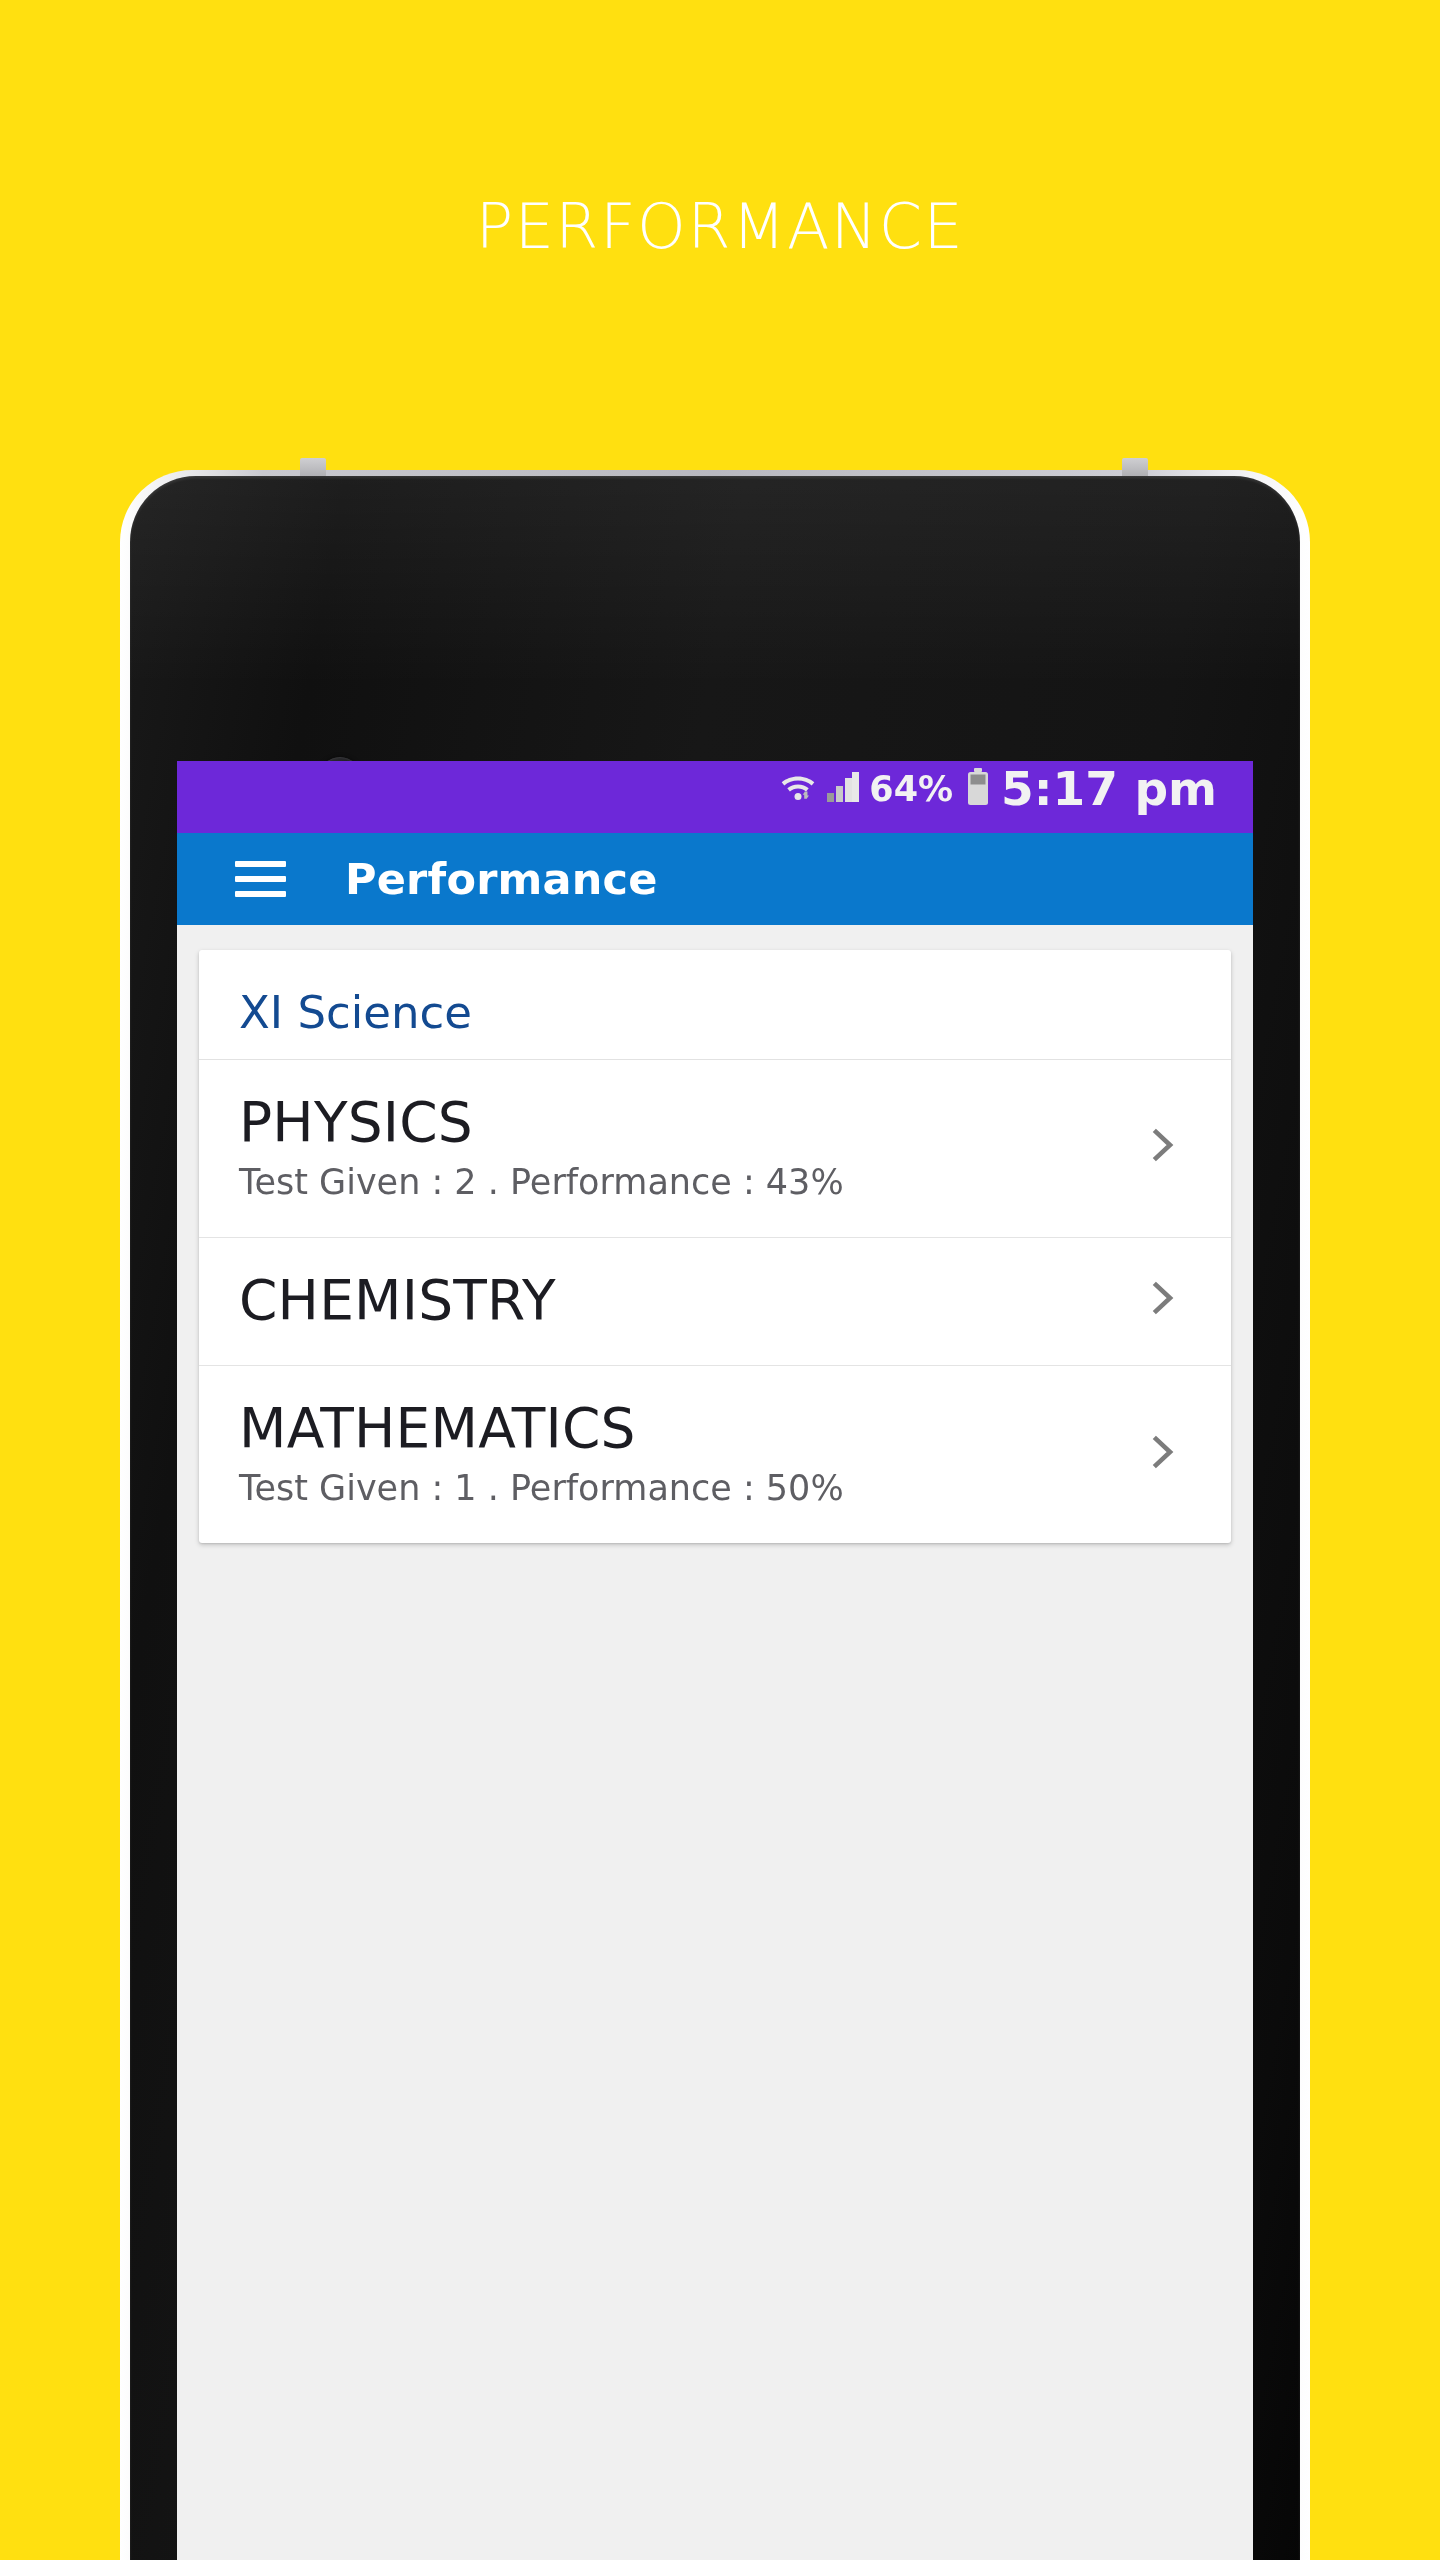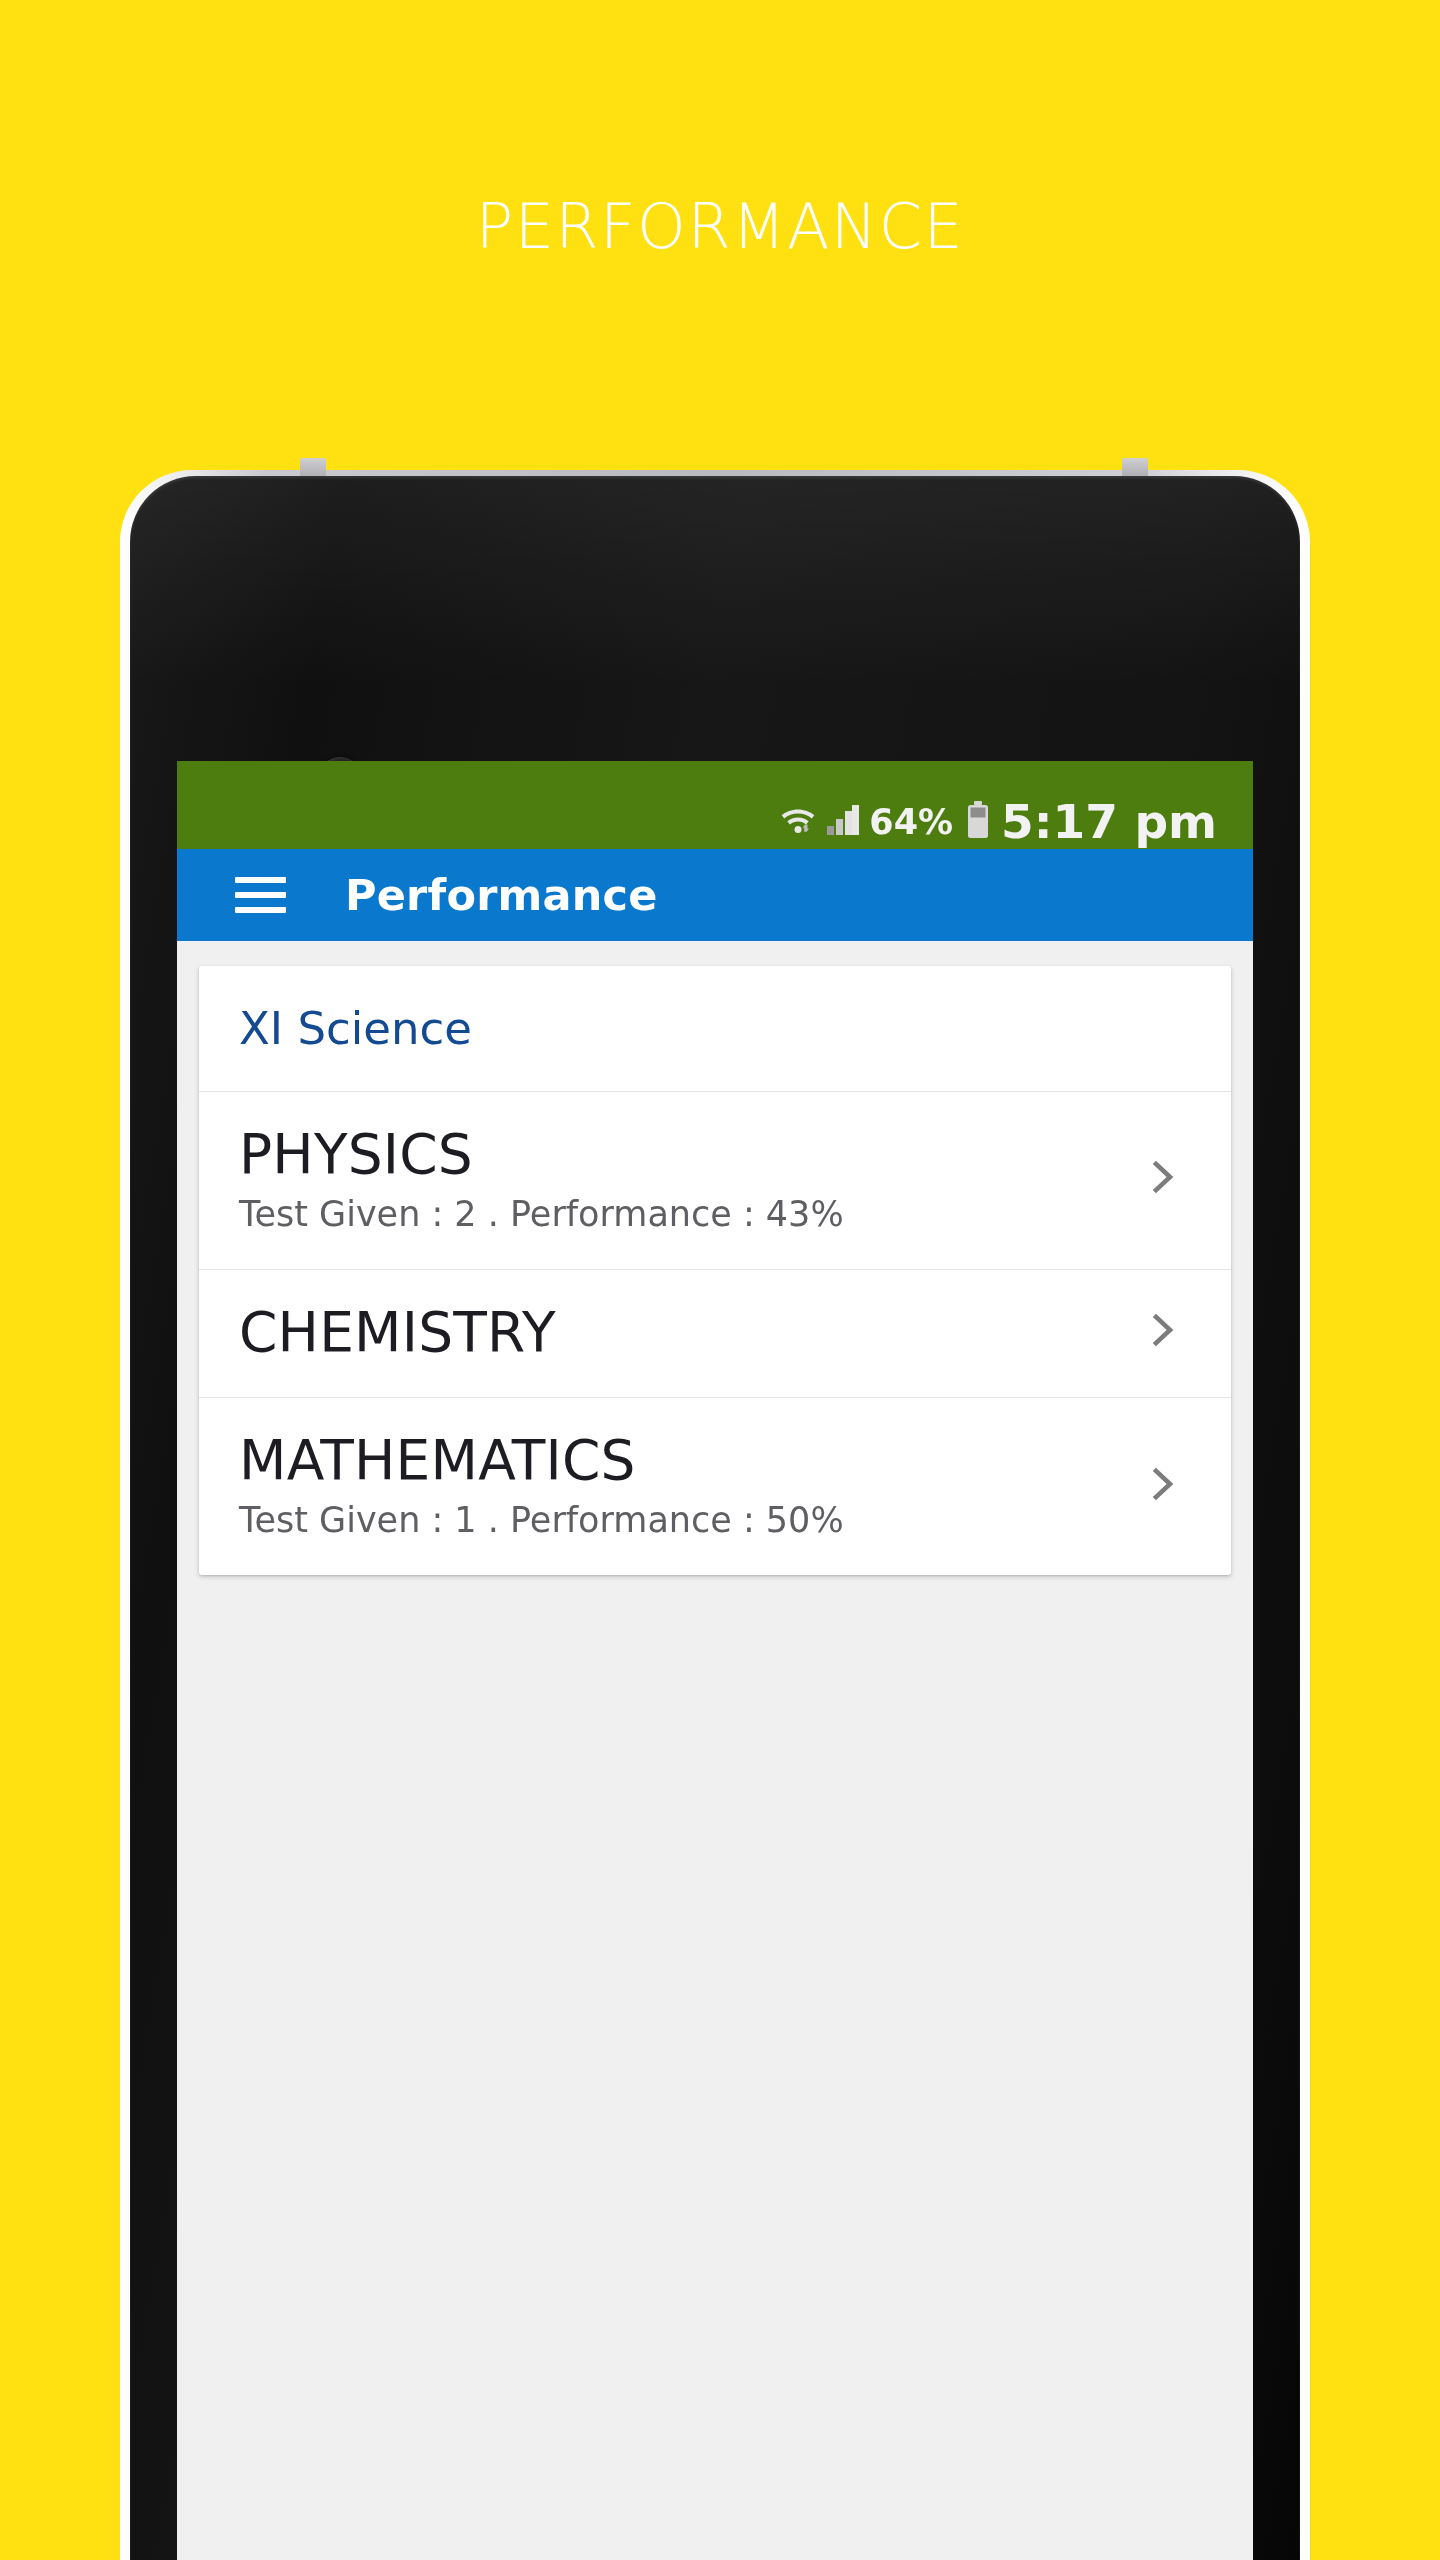--- a/index.html
+++ b/index.html
@@ -128,24 +128,24 @@
     top: 285px;
     width: 1076px;
     height: 1835px;
     background: #f0f0f0;
     overflow: hidden;
   }
 
   
   .status-bar {
     position: relative;
-    height: 88px;
-    background: #4d7c0f;
-    display: flex;
-    align-items: flex-end;
+    height: 72px;
+    background: #6d28d9;
+    display: flex;
+    align-items: flex-start;
     justify-content: flex-end;
     padding-right: 36px;
     box-sizing: border-box;
   }
   .status-right {
     display: flex;
     align-items: center;
     gap: 9px;
     color: #e6e6e6;
   }
@@ -212,21 +212,21 @@
 
   .card {
     margin: 0 22px;
     background: #ffffff;
     border-radius: 3px;
     box-shadow: 0 2px 5px rgba(0,0,0,0.18), 0 1px 2px rgba(0,0,0,0.10);
     overflow: hidden;
   }
 
   .card-header {
-    padding: 40px 40px 40px 40px;
+    padding: 40px 40px 24px 40px;
     border-bottom: 1px solid #e2e2e2;
   }
   .card-header-title {
     color: #134a91;
     font-size: 45px;
     font-weight: normal;
     font-family: "DejaVu Sans", sans-serif;
     line-height: 1;
   }
 

